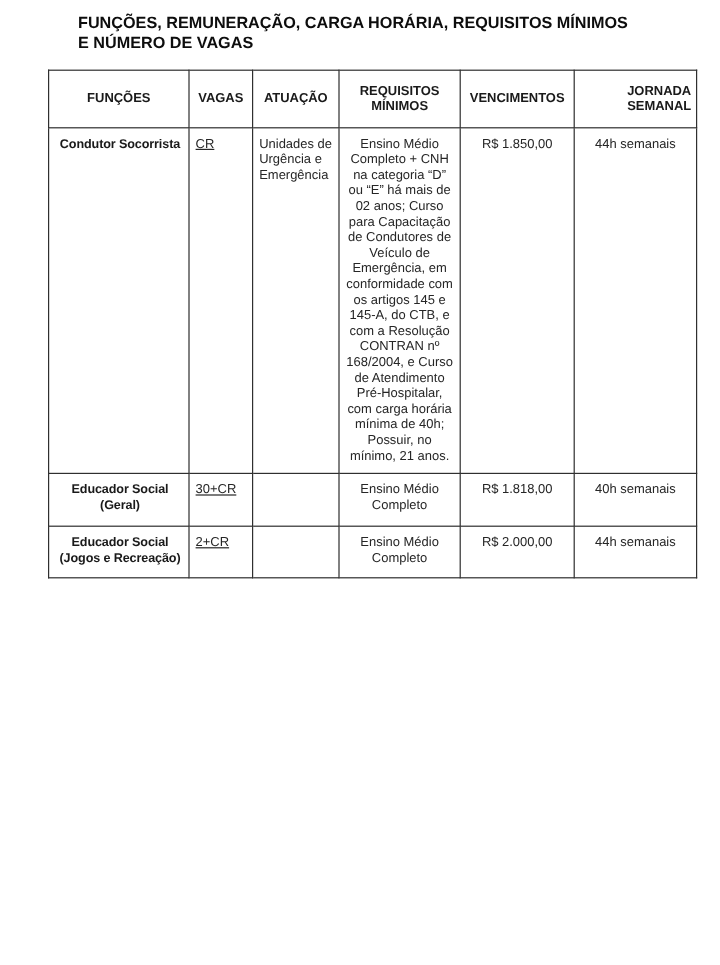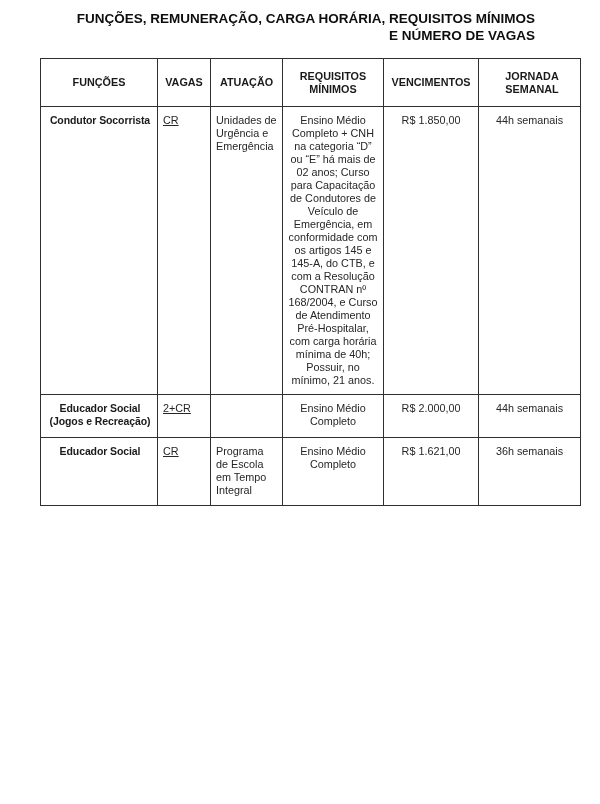--- a/index.html
+++ b/index.html
@@ -16,21 +16,21 @@
   }
   .page {
     position: relative;
     width: 600px;
     height: 804px;
     background: #ffffff;
   }
   .doc-title {
     margin: 10px auto 0 auto;
     max-width: 470px;
-    text-align: right;
+    text-align: left;
     font-weight: bold;
     font-size: 13.5px;
     line-height: 17px;
     color: #0d0d0d;
   }
   table.jobs {
     border-collapse: collapse;
     table-layout: fixed;
     width: 540px;
     margin: 14px 0 0 40px;
@@ -49,21 +49,21 @@
     overflow: hidden;
   }
   th {
     font-weight: bold;
     vertical-align: middle;
     text-align: center;
     padding: 4px 4px;
     color: #1a1a1a;
   }
   th.h-jornada {
-    text-align: center;
+    text-align: right;
     padding-left: 9px;
   }
   td {
     vertical-align: top;
     padding: 7px 5px;
   }
   td.c-funcao {
     font-weight: bold;
     text-align: center;
     font-size: 10.5px;
@@ -114,32 +114,32 @@
     </thead>
     <tbody>
       <tr class="h-r1">
         <td class="c-funcao">Condutor Socorrista</td>
         <td class="c-vagas">CR</td>
         <td class="c-atuacao">Unidades de Urgência e Emergência</td>
         <td class="c-requisitos">Ensino Médio Completo + CNH na categoria “D” ou “E” há mais de 02 anos; Curso para Capacitação de Condutores de Veículo de Emergência, em conformidade com os artigos 145 e 145-A, do CTB, e com a Resolução CONTRAN nº 168/2004, e Curso de Atendimento Pré-Hospitalar, com carga horária mínima de 40h; Possuir, no mínimo, 21 anos.</td>
         <td class="c-venc">R$ 1.850,00</td>
         <td class="c-jornada">44h semanais</td>
       </tr>
+      <tr class="h-r4">
+        <td class="c-funcao">Educador Social (Geral)</td>
+        <td class="c-vagas">30+CR</td>
+        <td class="c-atuacao"></td>
+        <td class="c-requisitos">Ensino Médio Completo</td>
+        <td class="c-venc">R$ 1.818,00</td>
+        <td class="c-jornada">40h semanais</td>
+      </tr>
       <tr class="h-r5">
         <td class="c-funcao">Educador Social (Jogos e Recreação)</td>
         <td class="c-vagas">2+CR</td>
         <td class="c-atuacao"></td>
         <td class="c-requisitos">Ensino Médio Completo</td>
         <td class="c-venc">R$ 2.000,00</td>
         <td class="c-jornada">44h semanais</td>
       </tr>
-      <tr class="h-r6">
-        <td class="c-funcao">Educador Social</td>
-        <td class="c-vagas">CR</td>
-        <td class="c-atuacao">Programa de Escola em Tempo Integral</td>
-        <td class="c-requisitos">Ensino Médio Completo</td>
-        <td class="c-venc">R$ 1.621,00</td>
-        <td class="c-jornada">36h semanais</td>
-      </tr>
     </tbody>
   </table>
 
 </div>
 
 </body></html>

